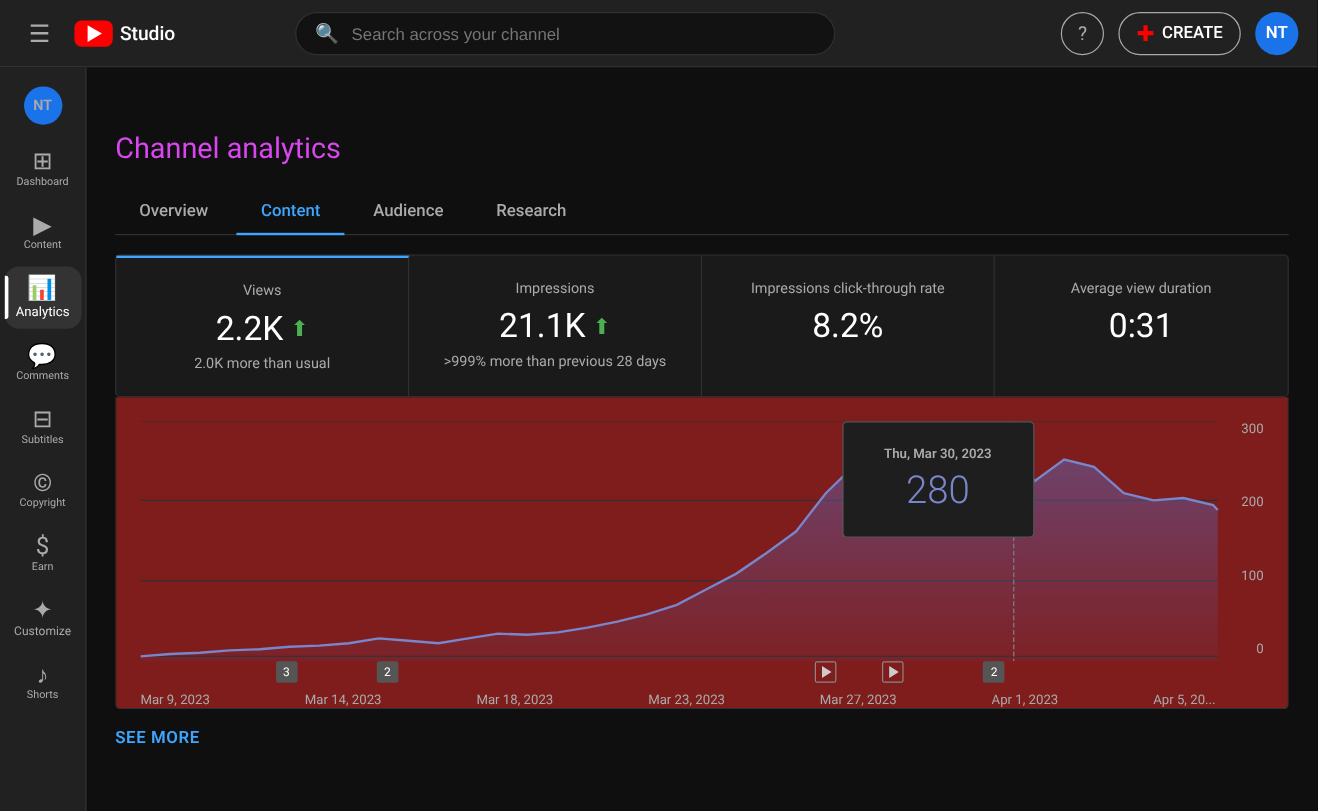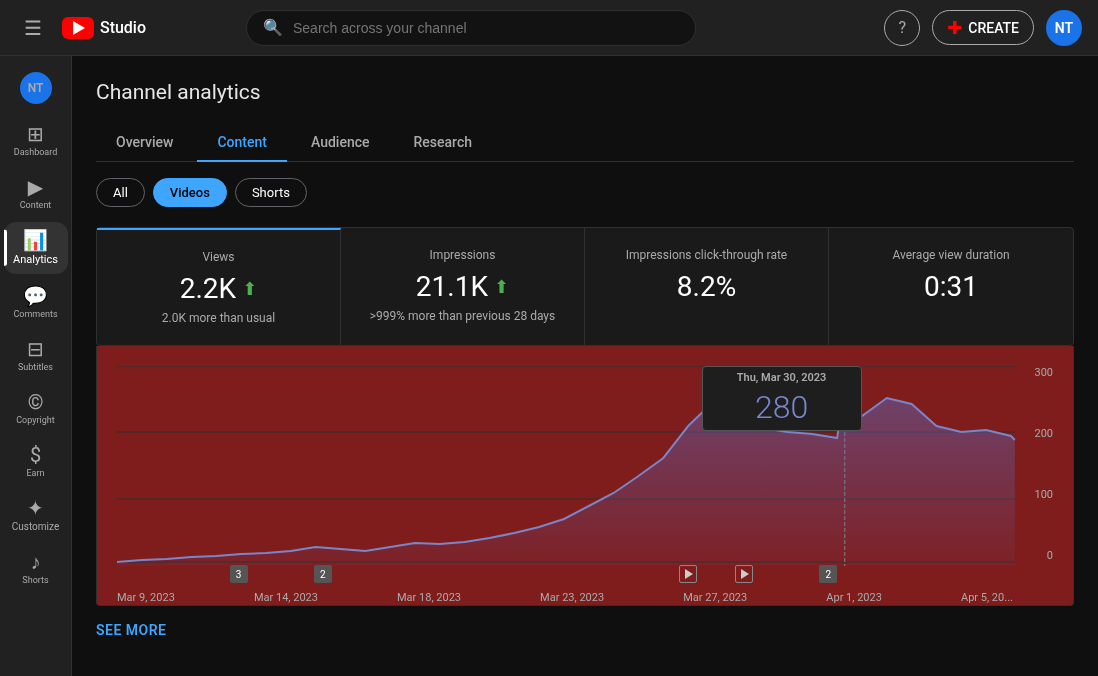--- a/index.html
+++ b/index.html
@@ -51,21 +51,21 @@
       position: absolute; left: 0; top: 50%; transform: translateY(-50%);
       width: 3px; height: 70%; background: #fff; border-radius: 0 2px 2px 0;
     }
 
     
     .main {
       position: fixed; top: 56px; left: 72px; right: 0; bottom: 0;
       background: #0f0f0f; overflow-y: auto; padding: 24px;
     }
     .page-header { display: flex; align-items: center; justify-content: space-between; margin-bottom: 20px; }
-    .page-title { font-size: 21px; font-weight: 400; color: #e5e5e5; }
+    .page-title { font-size: 24px; font-weight: 400; color: #d946ef; margin-top: 30px; }
     .advanced-mode-btn { color: #3ea6ff; font-size: 14px; font-weight: 600; cursor: pointer; letter-spacing: 0.5px; }
 
     
     .tabs { display: flex; gap: 4px; border-bottom: 1px solid #303030; margin-bottom: 16px; }
     .tab { padding: 10px 20px; cursor: pointer; color: #aaa; font-size: 14px; font-weight: 500; border-bottom: 2px solid transparent; margin-bottom: -1px; }
     .tab.active { color: #3ea6ff; border-bottom: 2px solid #3ea6ff; }
 
     
     .filter-row { display: flex; gap: 8px; margin-bottom: 20px; align-items: center; }
     .filter-pill {
@@ -188,25 +188,20 @@
 
   
   <div class="tabs">
     <div class="tab">Overview</div>
     <div class="tab active">Content</div>
     <div class="tab">Audience</div>
     <div class="tab">Research</div>
   </div>
 
   
-  <div class="filter-row">
-    <div class="filter-pill">All</div>
-    <div class="filter-pill active">Videos</div>
-    <div class="filter-pill">Shorts</div>
-  </div>
 
   
   <div class="stats-row">
 
     <div class="stat-card active">
       <div class="stat-label">Views</div>
       <div class="stat-value">
         <span>2.2K</span>
         <span class="up-arrow">⬆</span>
       </div>
@@ -305,21 +300,21 @@
         <span>Mar 9, 2023</span>
         <span>Mar 14, 2023</span>
         <span>Mar 18, 2023</span>
         <span>Mar 23, 2023</span>
         <span>Mar 27, 2023</span>
         <span>Apr 1, 2023</span>
         <span>Apr 5, 20...</span>
       </div>
 
       
-      <div style="position:absolute;top:0;left:71%;transform:translateX(-50%);background:#1e1e1e;border:1px solid #555;border-radius:4px;padding:4px 14px;text-align:center;pointer-events:none;min-width:160px;">
+      <div style="position:absolute;top:0;left:71%;transform:translateX(-50%);background:#1e1e1e;border:1px solid #555;border-radius:4px;padding:20px 14px;text-align:center;pointer-events:none;min-width:160px;">
         <div style="font-size:11px;color:#aaa;font-weight:600;margin-bottom:4px;">Thu, Mar 30, 2023</div>
         <div style="font-size:32px;color:#7986cb;font-weight:300;">280</div>
       </div>
     </div>
   </div>
 
   <span class="see-more-btn">SEE MORE</span>
 </div>
 
 </body></html>

